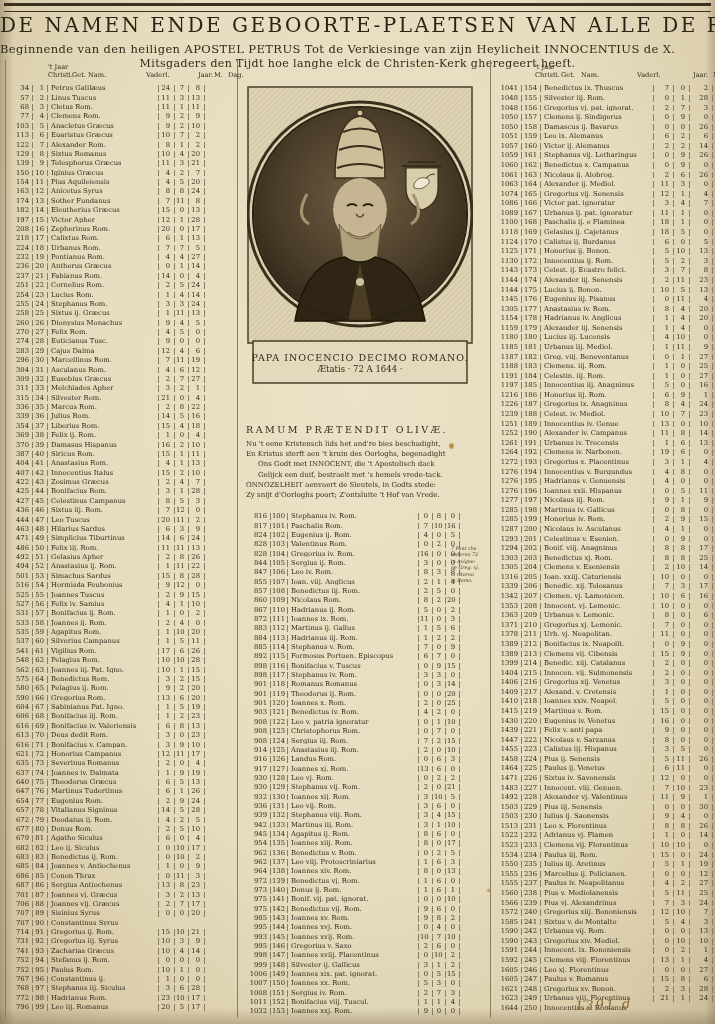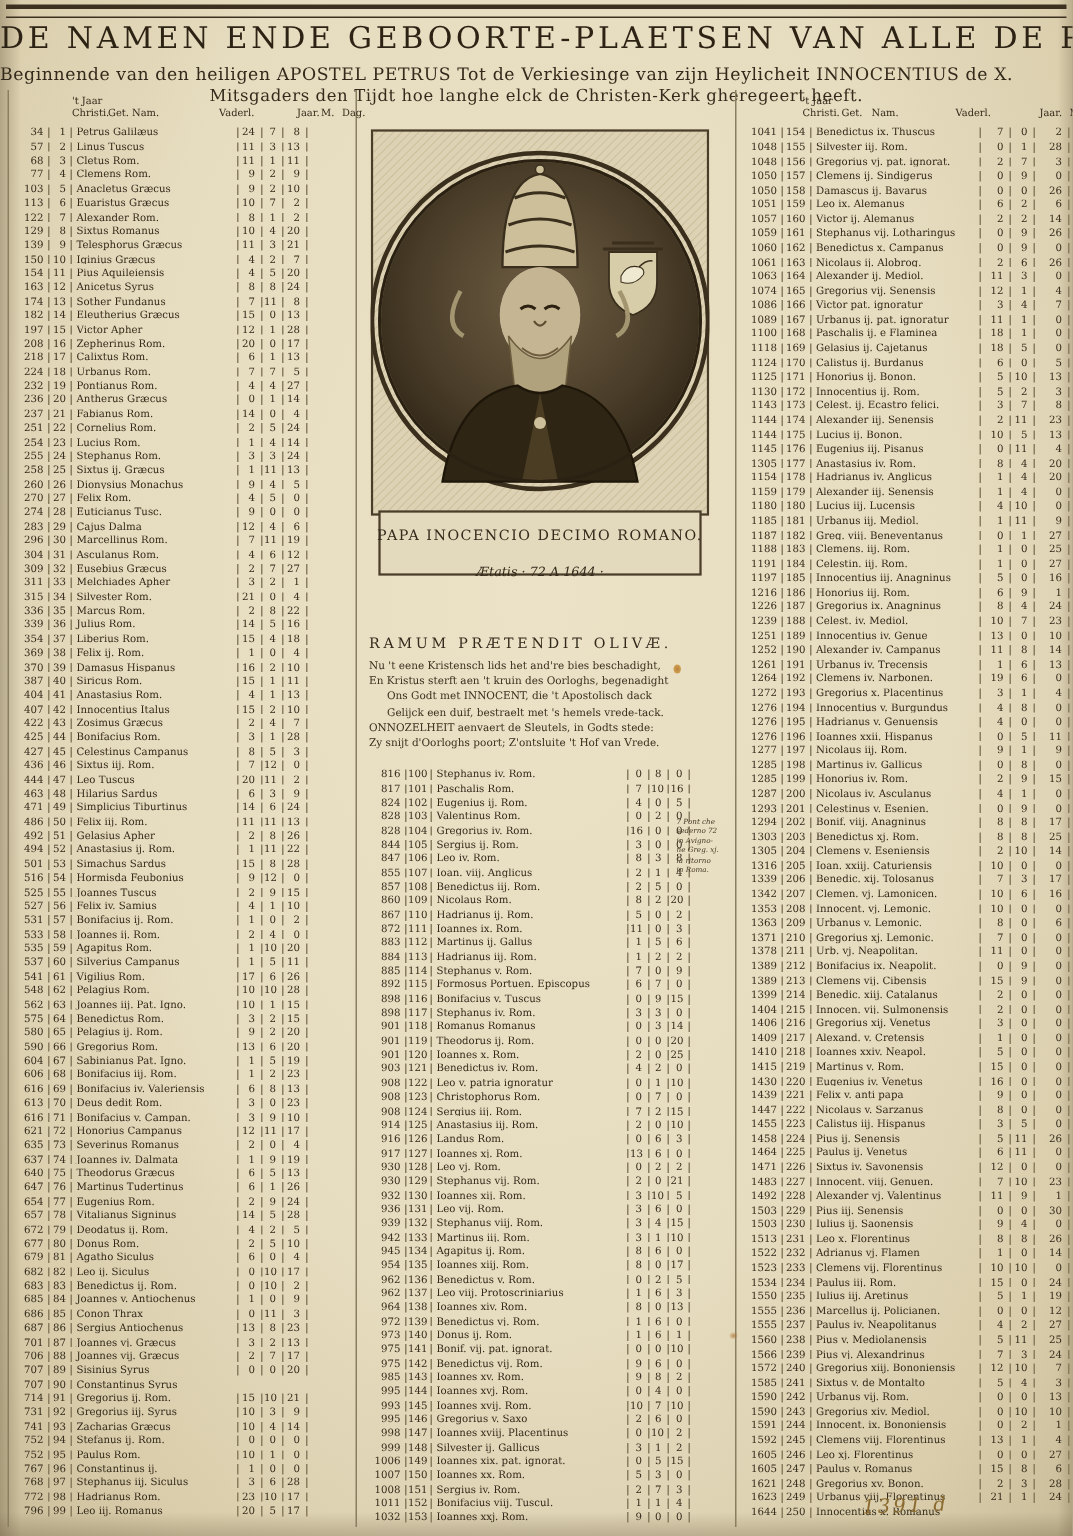--- a/index.html
+++ b/index.html
@@ -48,21 +48,21 @@
   .vrule{position:absolute;width:1px;background:#8a7e60;}
   .vr1{left:5px;top:60px;height:958px;}
   .vr2{left:237px;top:60px;height:958px;}
   .vr3{left:490px;top:60px;height:958px;}
 
   
   .portrait{position:absolute;left:247px;top:86px;width:214px;height:300px;}
   .portrait svg{display:block;}
   .caption{position:absolute;left:0;top:266px;width:226px;text-align:center;}
   .cap1{font-size:9.5px;letter-spacing:1px;white-space:nowrap;}
-  .cap2{font-size:8.5px;font-style:italic;margin-top:14px;}
+  .cap2{font-size:8.5px;margin-top:1px;}
 
   
   .poem{position:absolute;left:246px;top:424px;width:230px;}
   .poem-title{font-size:9.5px;letter-spacing:2.5px;text-align:left;margin-bottom:4px;white-space:nowrap;}
   .poem-lines div{font-size:7px;line-height:10.2px;white-space:nowrap;color:#3a2f1e;}
   .poem-lines div:nth-child(3),.poem-lines div:nth-child(4){padding-left:12px;}
 
   
   .mnote{position:absolute;left:451px;top:546px;width:40px;}
   .mnote div{font-size:4.8px;font-style:italic;line-height:6.4px;white-space:nowrap;color:#463a26;}

